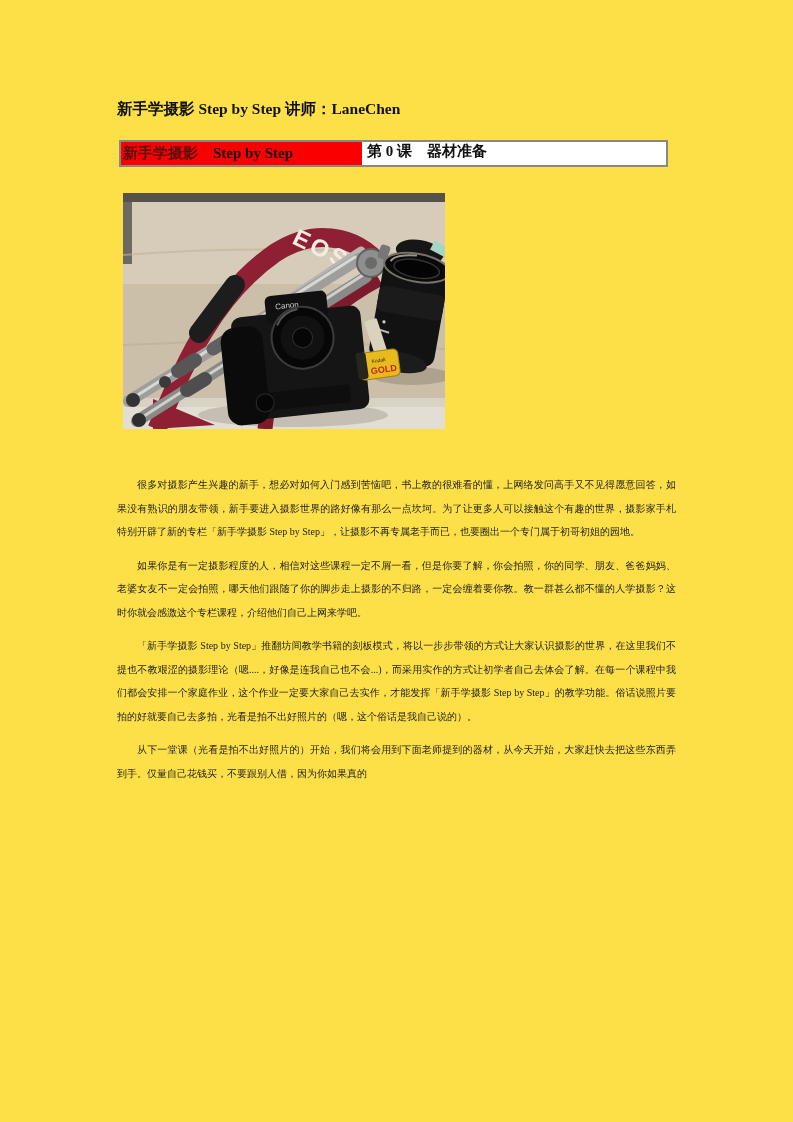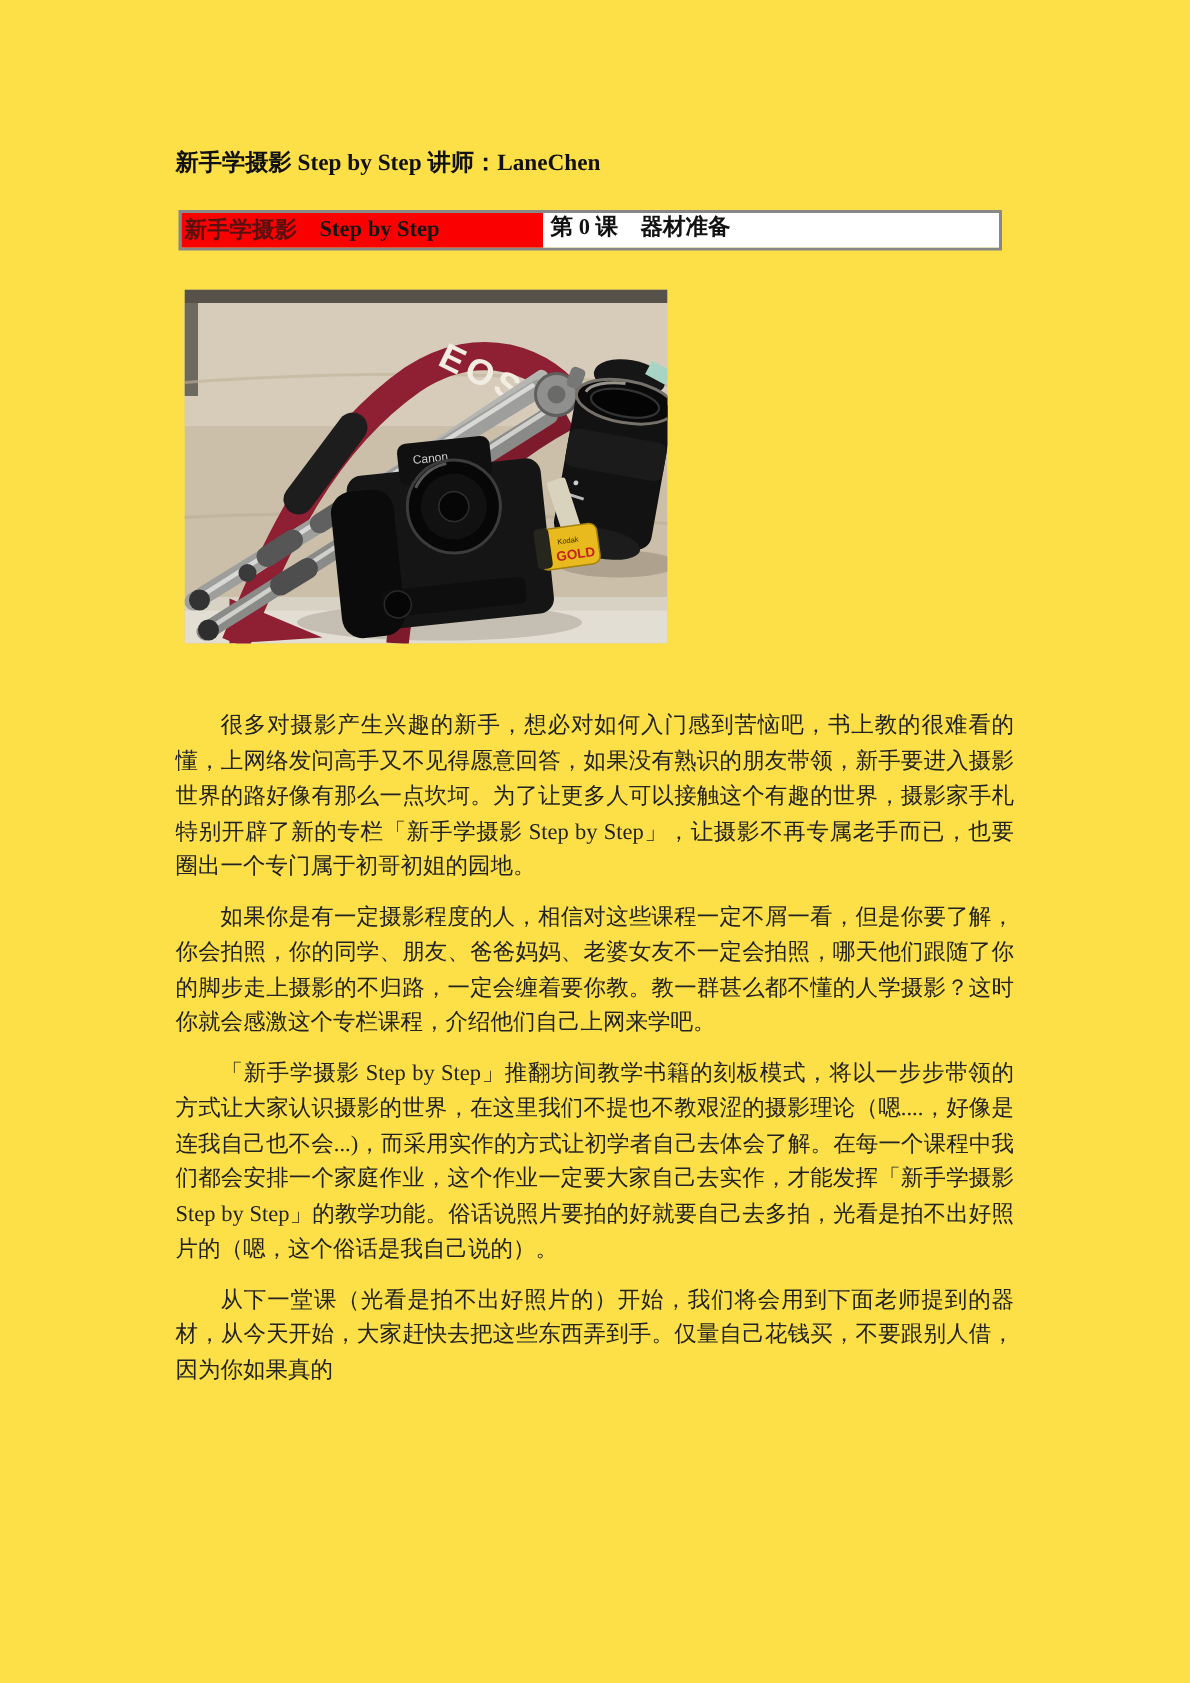--- a/index.html
+++ b/index.html
@@ -56,21 +56,21 @@
   .photo-wrap{
     margin:26px 0 0 6px;
     width:322px;height:236px;
     line-height:0;
   }
   .body-text{
     margin-top:44px;
   }
   .body-text p{
     margin:0 0 10px 0;
-    font-size:15px;
+    font-size:10px;
     line-height:23.5px;
     text-align:justify;
     text-indent:2em;
     color:#222;
   }
 </style>
 </head>
 <body>
 
 <div class="page">

